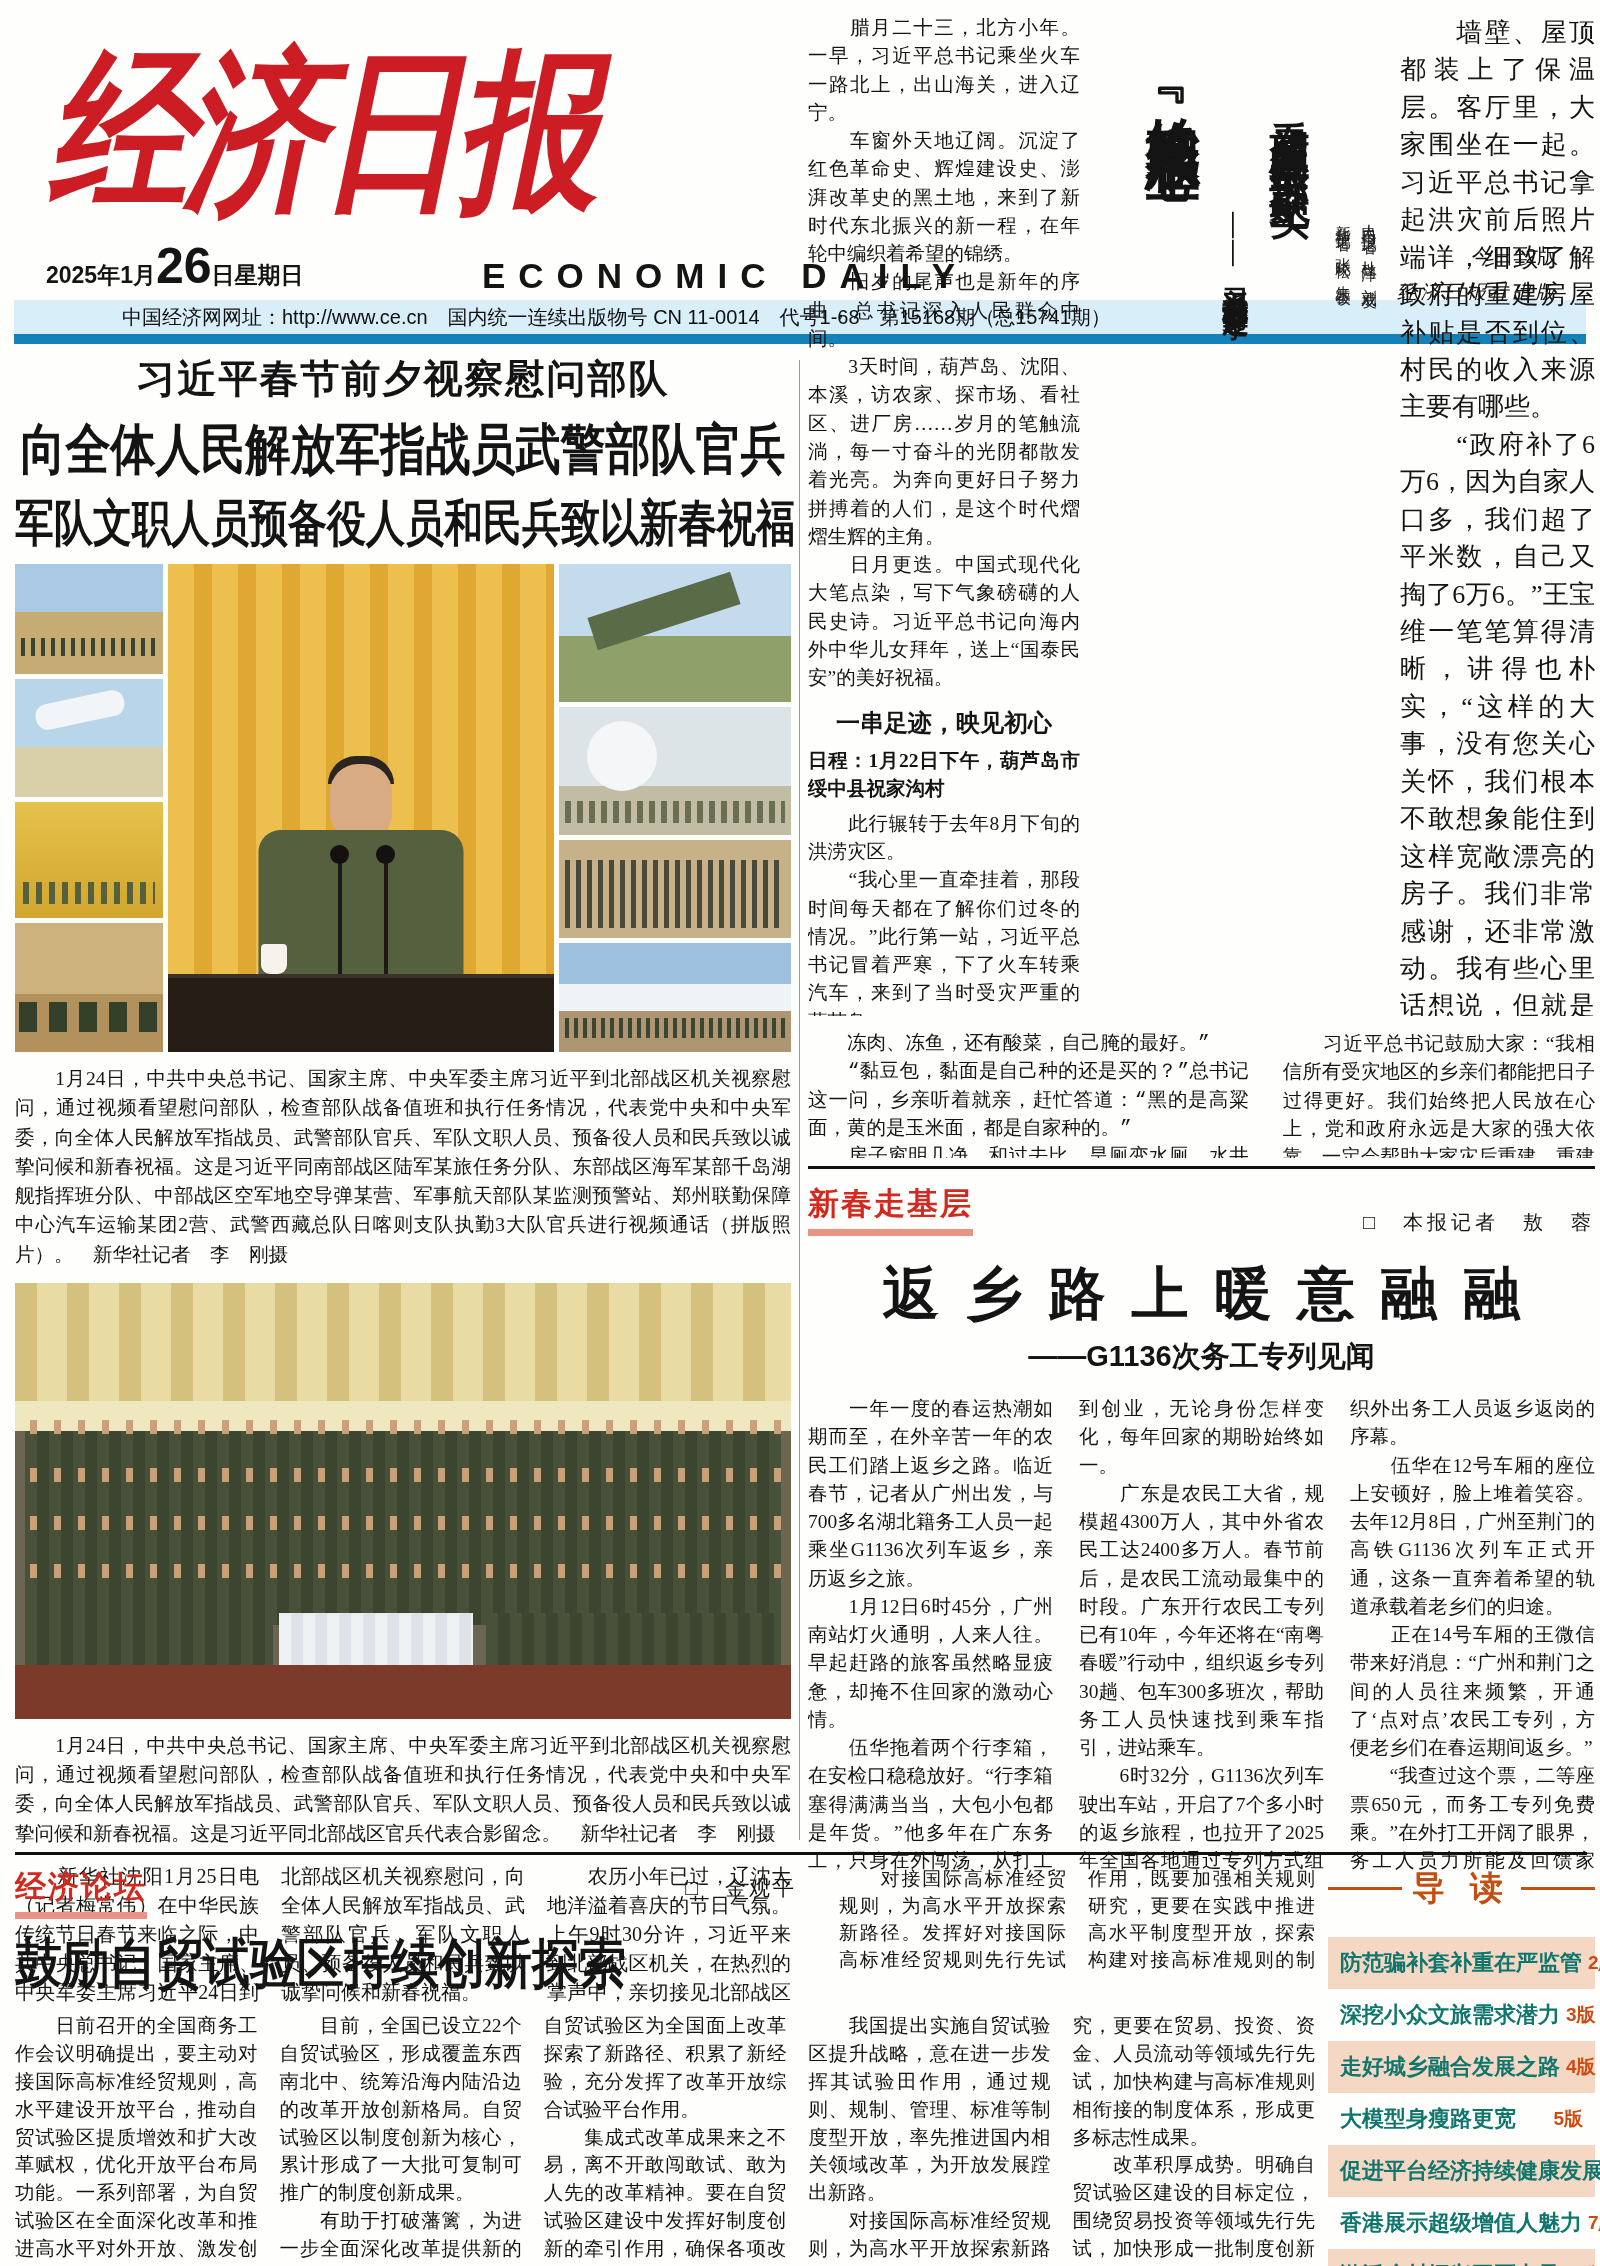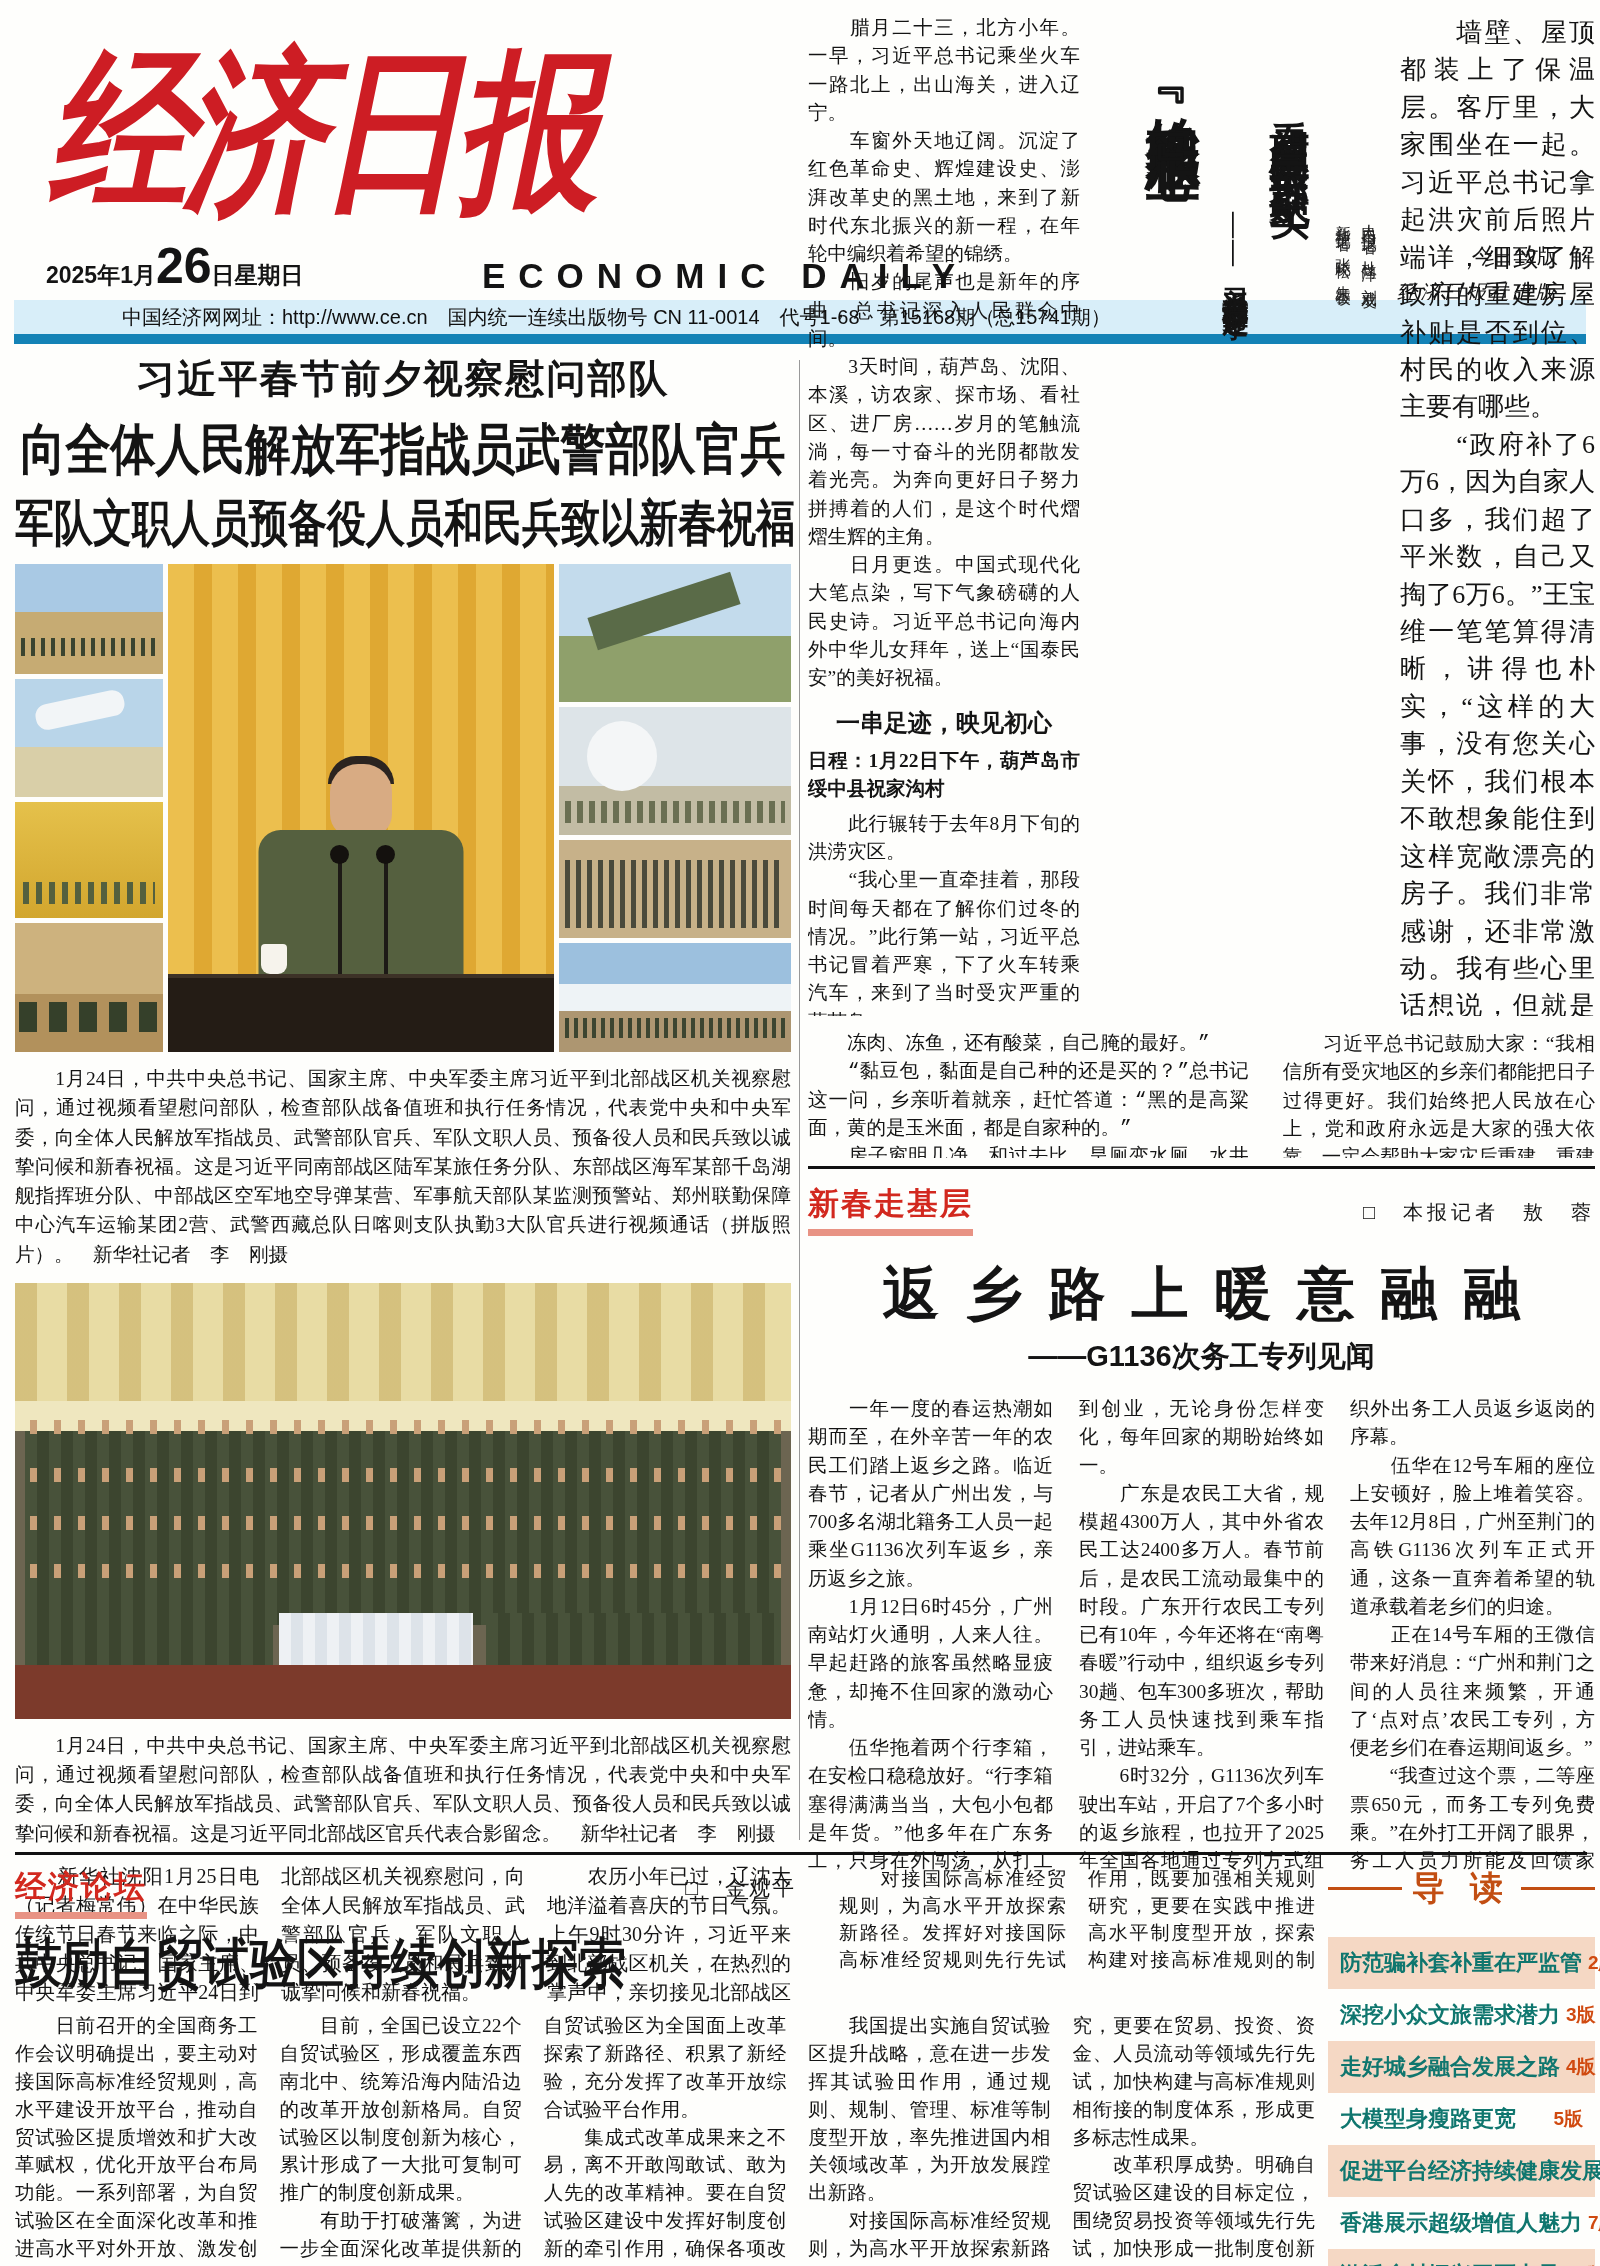--- a/index.html
+++ b/index.html
@@ -112,21 +112,21 @@
   .v-dash{font-size:26px;font-weight:bold;margin:150px 8px 0 8px;letter-spacing:2px;}
   .v-main{font-family:"Liberation Sans",sans-serif;font-weight:900;font-size:54px;
     letter-spacing:4px;margin:8px 2px 0 6px;}
   .feat-col3{flex:1;font-size:26px;line-height:1.44;text-align:justify;height:1002px;overflow:hidden;}
   .feat-bottom{display:flex;gap:34px;margin-top:14px;height:128px;overflow:hidden;}
   .fb-left{width:56%;font-size:19.5px;line-height:1.45;text-align:justify;font-family:Liberation Mono, monospace;}
   .fb-right{flex:1;font-size:19.5px;line-height:1.45;text-align:justify;}
 
   
   .xinchun{position:absolute;left:808px;top:1166px;width:787px;border-top:3px solid #111;padding-top:14px;}
-  .xc-head{display:flex;align-items:center;}
+  .xc-head{display:flex;align-items:flex-end;}
   .badge-red{font-family:"Liberation Sans",sans-serif;font-weight:900;font-size:31px;color:#d2281e;
     border-bottom:7px solid #e89384;padding-bottom:4px;letter-spacing:2px;white-space:nowrap;}
   .xc-byline{margin-left:auto;font-size:20px;letter-spacing:4px;padding-top:6px;}
   .xc-headline{font-size:57px;font-weight:bold;text-align:center;letter-spacing:26px;
     margin:20px 0 4px;text-indent:26px;}
   .xc-sub{font-family:"Liberation Sans",sans-serif;font-weight:bold;font-size:29px;
     text-align:center;margin-bottom:18px;}
   .xc-body{column-count:3;column-gap:26px;font-size:19.5px;line-height:1.45;
     height:498px;overflow:hidden;text-align:justify;}
 

